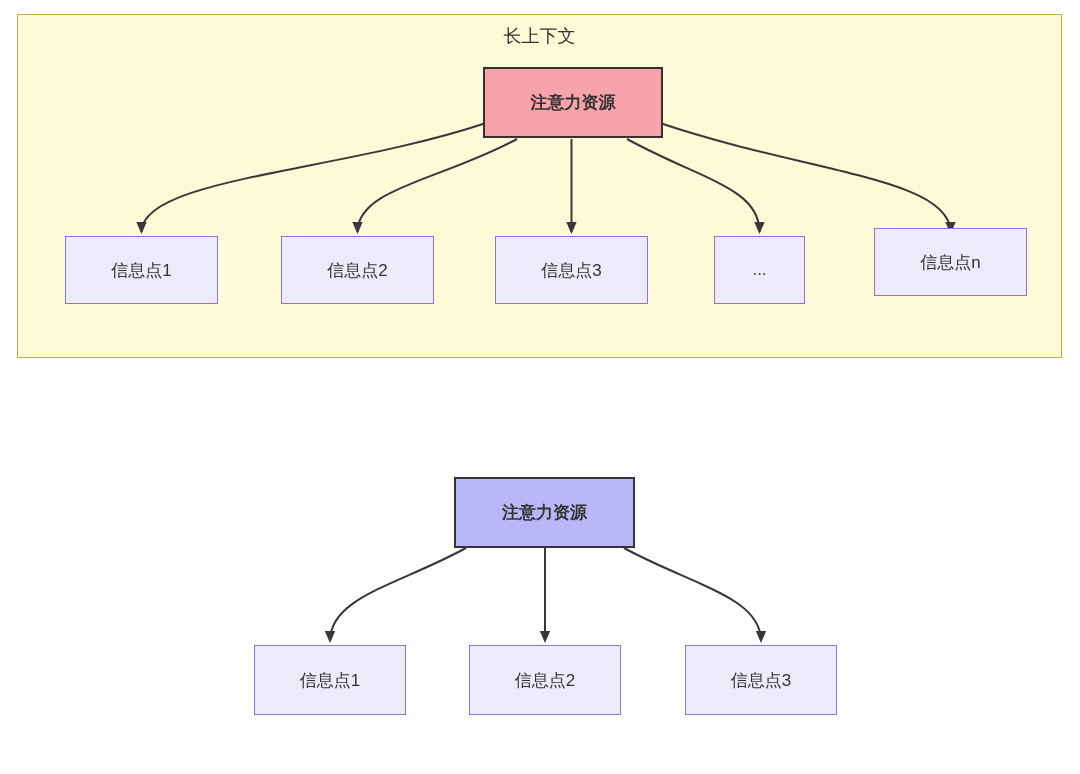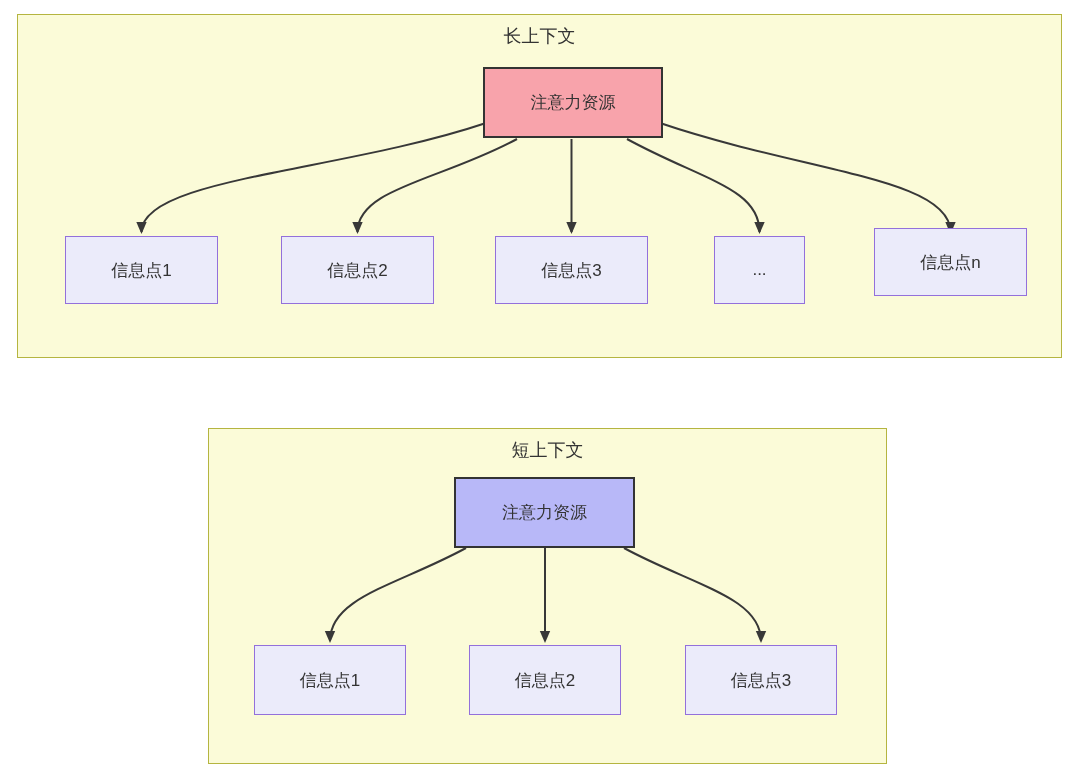--- a/index.html
+++ b/index.html
@@ -43,21 +43,21 @@
     display:flex;
     align-items:center;
     justify-content:center;
     font-size:17px;
     color:var(--text);
     background:var(--target-fill);
     border:1.5px solid var(--target-border);
   }
   .node.source{
     border:2.5px solid var(--node-border);
-    font-weight:400;
+    font-weight:700;
   }
   .node.source.long{ background:var(--long-source-fill); }
   .node.source.short{ background:var(--short-source-fill); }
   svg.edges{
     position:absolute;
     inset:0;
     width:1080px;height:774px;
     pointer-events:none;
   }
   svg.edges path.edge{
@@ -68,23 +68,20 @@
 </style>
 </head>
 <body>
 
 <div class="stage">
 
   <div class="cluster" style="left:17px;top:14px;width:1045px;height:344px;">
     <div class="cluster-title">长上下文</div>
   </div>
 
-  <div class="cluster" style="left:208px;top:428px;width:679px;height:336px;">
-    <div class="cluster-title">短上下文</div>
-  </div>
 
   <svg class="edges" xmlns="http://www.w3.org/2000/svg">
     <defs>
       <marker id="arrow" viewBox="0 0 12 12" refX="10" refY="6" markerUnits="userSpaceOnUse" markerWidth="12" markerHeight="12" orient="auto">
         <path d="M0,0.8 L12,6 L0,11.2 z" fill="#383838"></path>
       </marker>
     </defs>
 
     <path class="edge" d="M 486 123 C 340 172, 141.5 178, 141.5 232" marker-end="url(#arrow)"></path>
     <path class="edge" d="M 517 139 C 442 180, 357.5 188, 357.5 232" marker-end="url(#arrow)"></path>

